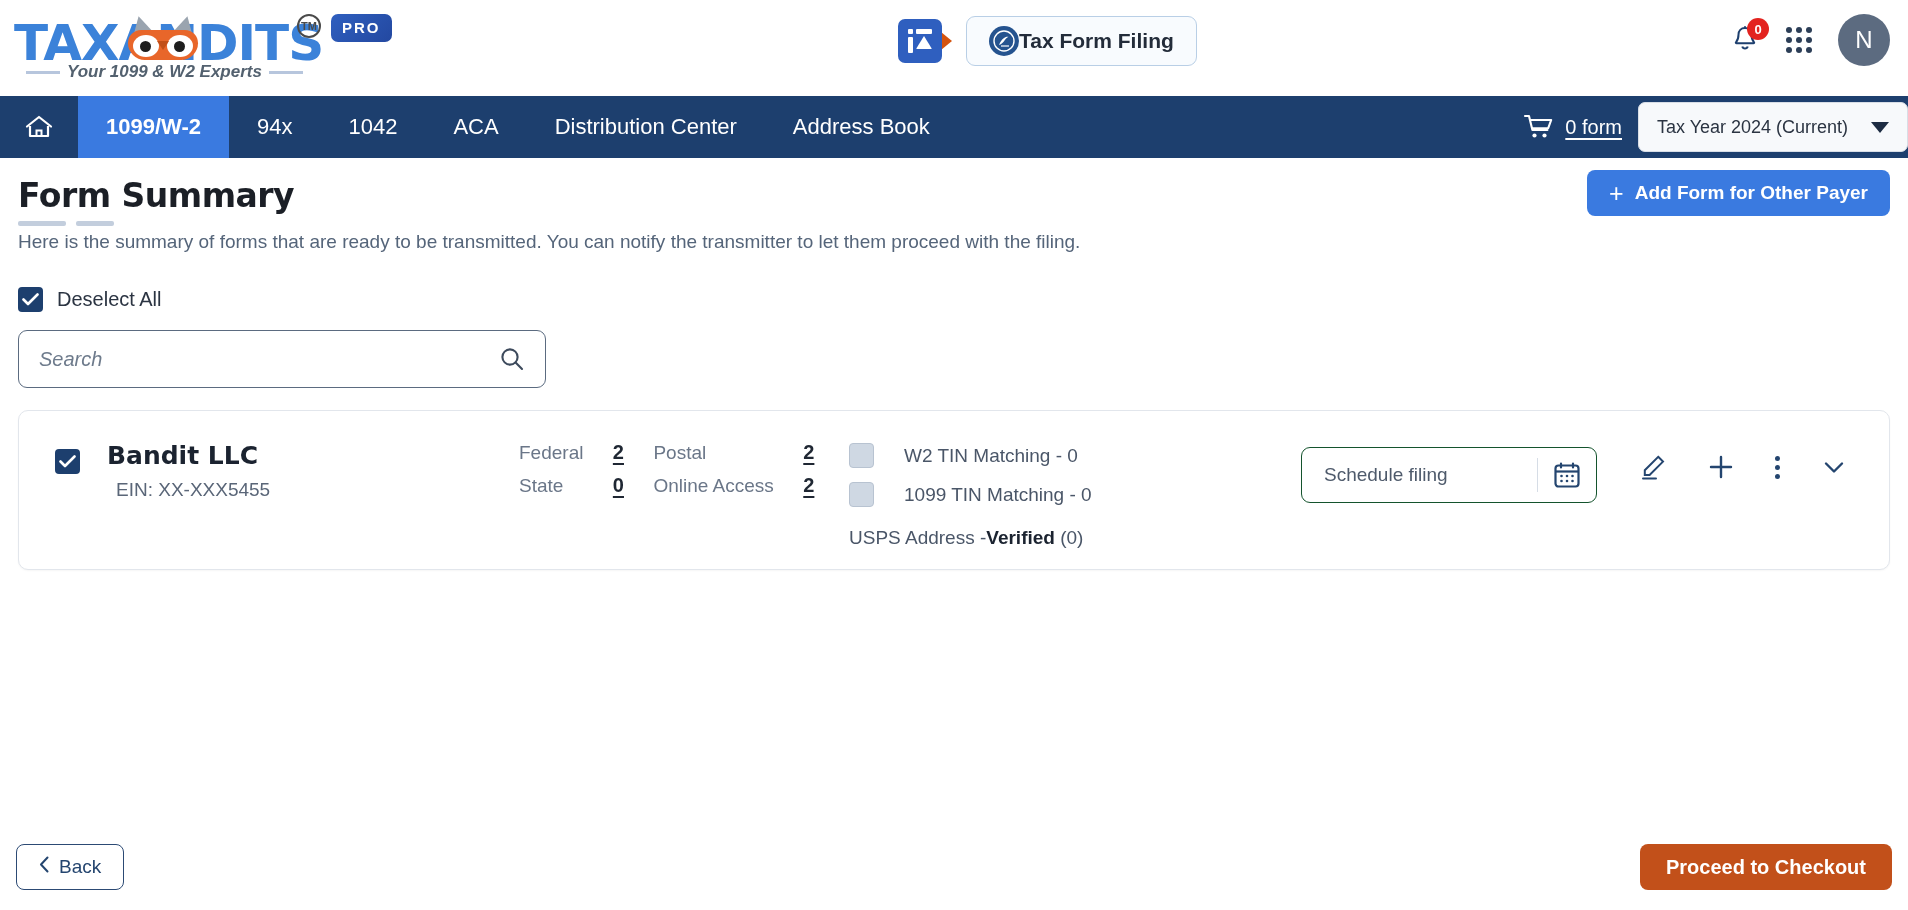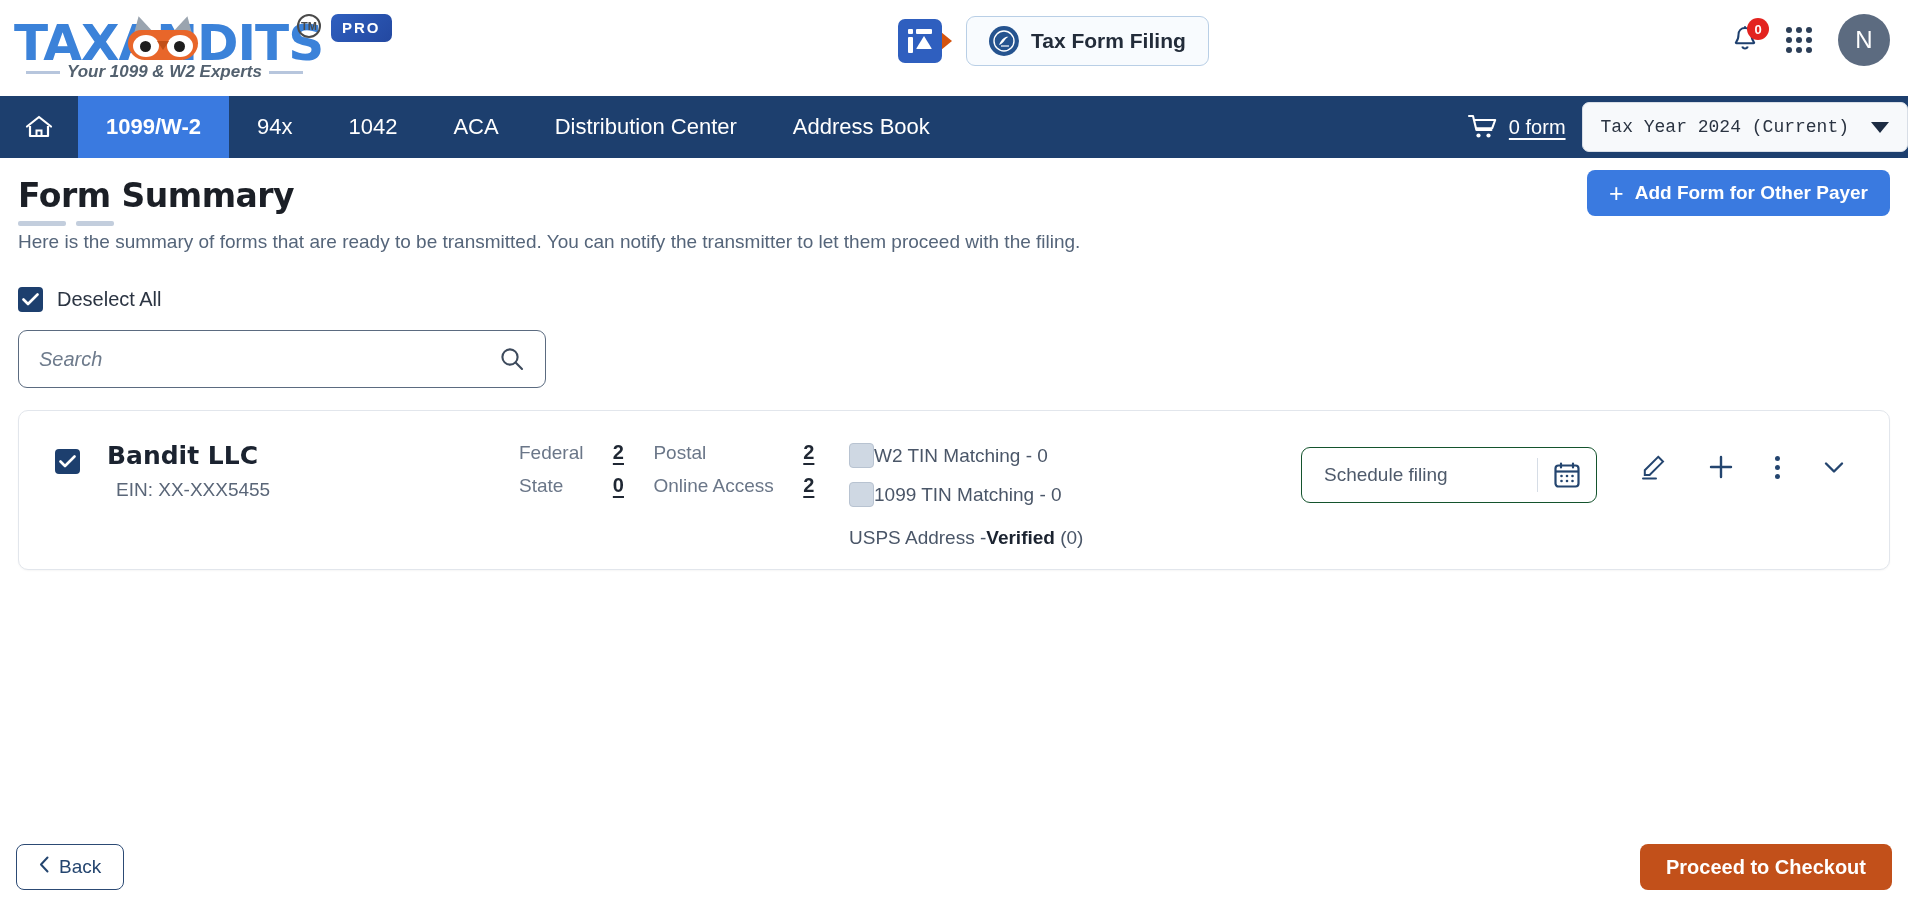--- a/index.html
+++ b/index.html
@@ -133,21 +133,21 @@
   }
   .launch-arrow {
     width: 0; height: 0;
     border-top: 9px solid transparent;
     border-bottom: 9px solid transparent;
     border-left: 11px solid #d4530f;
     margin-left: -1px;
   }
   .tff-pill {
     margin-left: 14px;
-    display: flex; align-items: center; gap: 12px;
+    display: flex; align-items: center; 
     border: 1.5px solid #b9cfe6;
     background: #f8fbfe;
     border-radius: 9px;
     padding: 10px 22px;
     height: 50px;
   }
   .irs-seal {
     width: 30px; height: 30px; border-radius: 50%;
     background: #25538f;
     position: relative;
@@ -218,21 +218,21 @@
   }
   .year-select {
     background: #f7f9fb;
     border: 1px solid #d8dee6;
     border-radius: 7px;
     height: 50px;
     min-width: 270px;
     display: flex; align-items: center; justify-content: space-between;
     padding: 0 18px;
     gap: 22px;
-    font-size: 18px; color: #2b3442; font-family: Liberation Mono, monospace;
+    font-size: 18px; color: #2b3442;
   }
   .caret-down {
     width: 0; height: 0;
     border-left: 9px solid transparent;
     border-right: 9px solid transparent;
     border-top: 11px solid #1d2c42;
   }
 
   
   .content { padding: 18px 18px 0 18px; position: relative; height: 752px; }
@@ -323,21 +323,21 @@
   .counts .lbl { font-size: 19px; color: #6a7688; white-space: nowrap; }
   .counts .val {
     font-size: 20px; font-weight: bold; color: #1f2733;
     text-decoration: underline; text-underline-offset: 4px;
     text-align: center;
   }
   .tins {
     position: absolute; left: 830px; top: 32px;
     display: flex; flex-direction: column; gap: 14px;
   }
-  .tin-row { display: flex; align-items: center; gap: 0; }
+  .tin-row { display: flex; align-items: center; gap: 30px; }
   .tin-label { font-size: 19px; color: #4a5668; white-space: nowrap; }
   .usps-row { font-size: 19px; color: #4a5668; margin-top: 6px; }
   .usps-row b { color: #1b2330; }
 
   .sched {
     position: absolute; left: 1282px; top: 36px;
     width: 296px; height: 56px;
     border: 1px solid #14532d;
     border-radius: 9px;
     display: flex; align-items: center;

